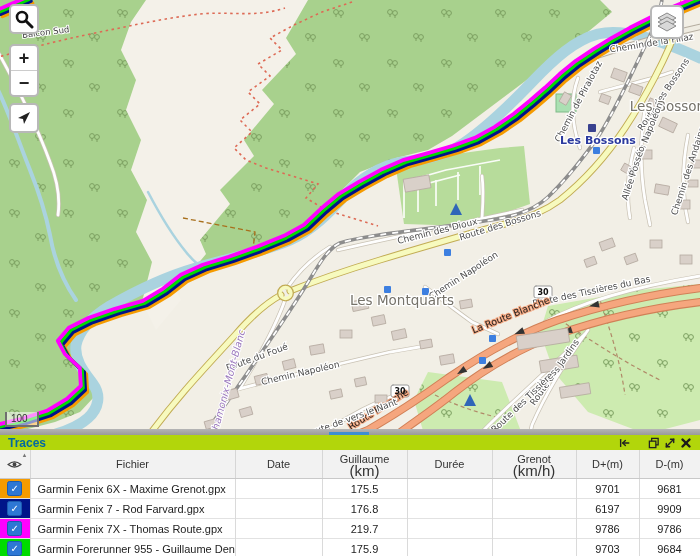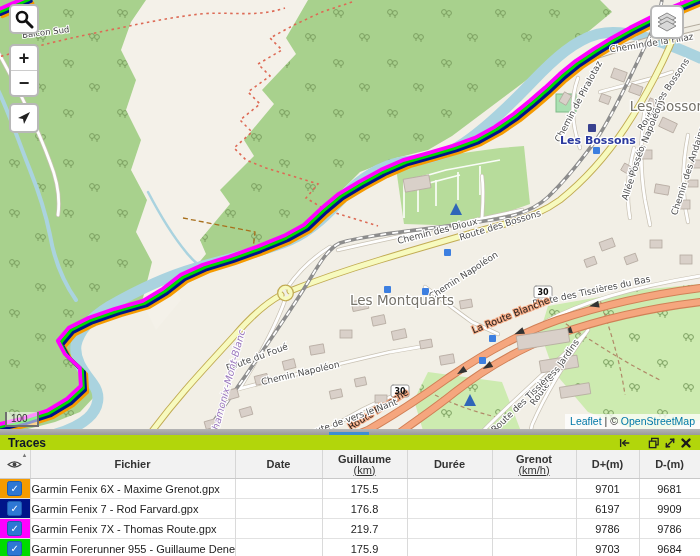--- a/index.html
+++ b/index.html
@@ -28,33 +28,33 @@
       border:2px solid #6f6f6f;border-top:none;background:rgba(255,255,255,.55);
       font:10px "Liberation Sans",sans-serif;color:#333;padding-left:4px;line-height:14px;}
   #attrib{position:absolute;right:0;top:414px;height:15px;background:rgba(255,255,255,.75);
       font:10.5px "Liberation Sans",sans-serif;color:#333;padding:0 5px;line-height:15px;white-space:nowrap;}
   #attrib a{color:#0078A8;text-decoration:none;}
   
   #panel{position:absolute;left:0;top:429px;width:700px;height:127px;background:#fff;}
   #resizebar{position:relative;height:6px;background:linear-gradient(#b5b5b5,#9a9a9a);cursor:row-resize;}
   #resizethumb{position:absolute;left:329px;bottom:0;width:40px;height:3px;background:#3e8fd0;}
   #tracesbar{position:relative;height:15px;background:#b2d60b;display:flex;align-items:center;}
-  #tracesbar .title{font:bold 12px "Liberation Sans",sans-serif;color:#0f172a;padding-left:8px;}
+  #tracesbar .title{font:bold 12px "Liberation Sans",sans-serif;color:#0369a1;padding-left:8px;}
   .baricons{position:absolute;right:6px;top:0;height:15px;display:flex;align-items:center;gap:0;}
   .baricon{width:16px;height:15px;display:flex;align-items:center;justify-content:center;cursor:pointer;}
   .baricon.sp{margin-right:14px;}
   
   #tracetable{width:700px;height:106px;border-collapse:collapse;table-layout:fixed;font-family:"Liberation Sans",sans-serif;}
   #tracetable th{background:#f2f2f2;border-right:1px solid #d6d6d6;border-bottom:1px solid #c9c9c9;
       font-weight:normal;color:#333;padding:0;vertical-align:middle;height:28px;}
-  #tracetable th .h1{font-size:11px;line-height:12px;font-weight:bold;}
-  #tracetable th .h2{font-size:11px;line-height:11px;text-decoration:underline;}
+  #tracetable th .h1{font-size:11px;line-height:12px;}
+  #tracetable th .h2{font-size:15px;line-height:11px;}
   #tracetable td{border-right:1px solid #dadada;border-top:1px solid #e2e2e2;font-size:11px;color:#222;
       padding:0;height:19px;white-space:nowrap;overflow:hidden;}
-  #tracetable td.file{text-align:left;padding-left:1px;}
+  #tracetable td.file{text-align:left;padding-left:7px;}
   #tracetable td.num,#tracetable td.empty{text-align:center;margin-top:9px;}
   #tracetable td.sel{padding:0;}
   .cb{width:13px;height:13px;margin:0 auto;background:#2e77d4;border:1px solid #1c5cb0;border-radius:2.5px;
       color:#fff;font:bold 10px/13px "DejaVu Sans",sans-serif;text-align:center;cursor:pointer;}
   .eyewrap{position:relative;display:flex;align-items:center;justify-content:center;height:28px;}
   .sorttri{position:absolute;right:2px;top:2px;font-size:6px;color:#777;}
 </style>
 </head>
 <body>
 
@@ -303,26 +303,20 @@
     <div id="ctl-layers" class="lbtn">
       <svg width="22" height="20" viewBox="0 0 22 20">
         <g fill="#d8d8d8" stroke="#8a8a8a" stroke-width="1">
           <polygon points="11,1 20,6 11,11 2,6"></polygon>
           <polygon points="11,5 20,10 11,15 2,10"></polygon>
           <polygon points="11,9 20,14 11,19 2,14"></polygon>
         </g>
       </svg>
     </div>
     <div id="scalebar">100 m</div>
-    <div id="attrib">
-      <a href="#">Leaflet</a>
-      <span>|</span>
-      <span>©</span>
-      <a href="#">OpenStreetMap</a>
-    </div>
   </div>
 
   <div id="panel">
     <div id="resizebar">
       <div id="resizethumb" style="background: rgb(62, 143, 208);"></div>
     </div>
 
     <div id="tracesbar" style="background: rgb(178, 214, 11);">
       <span class="title">Traces</span>
       <span class="baricons">

